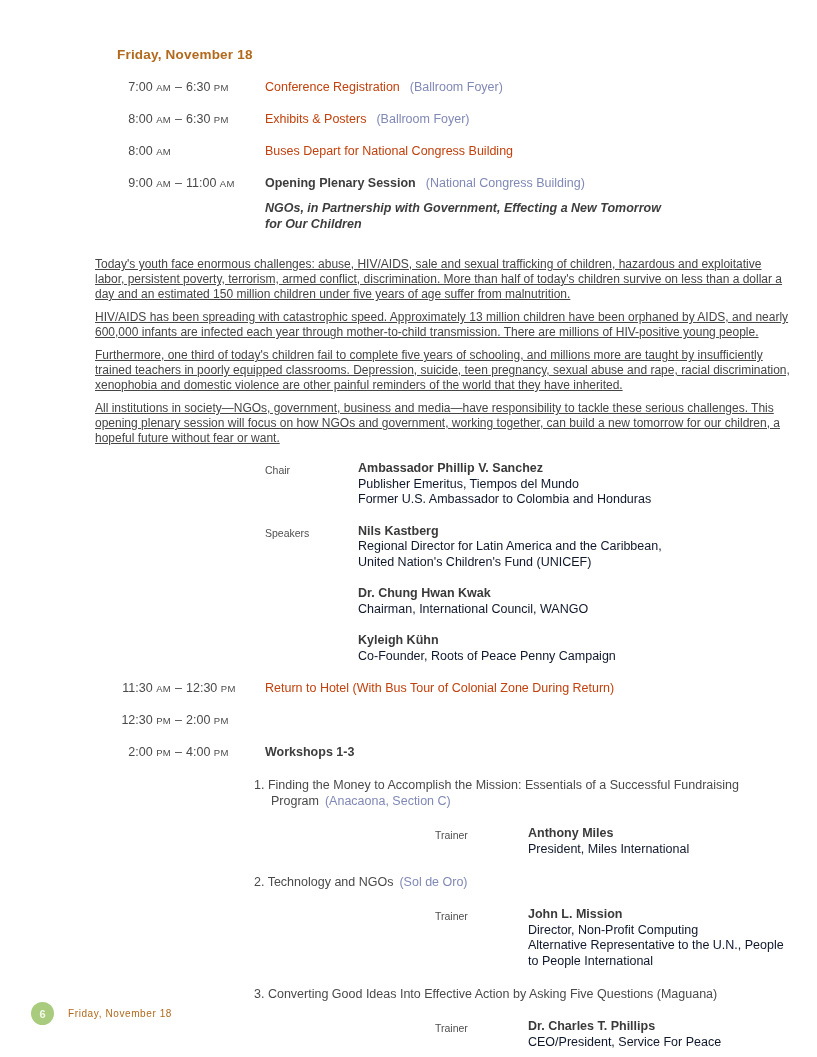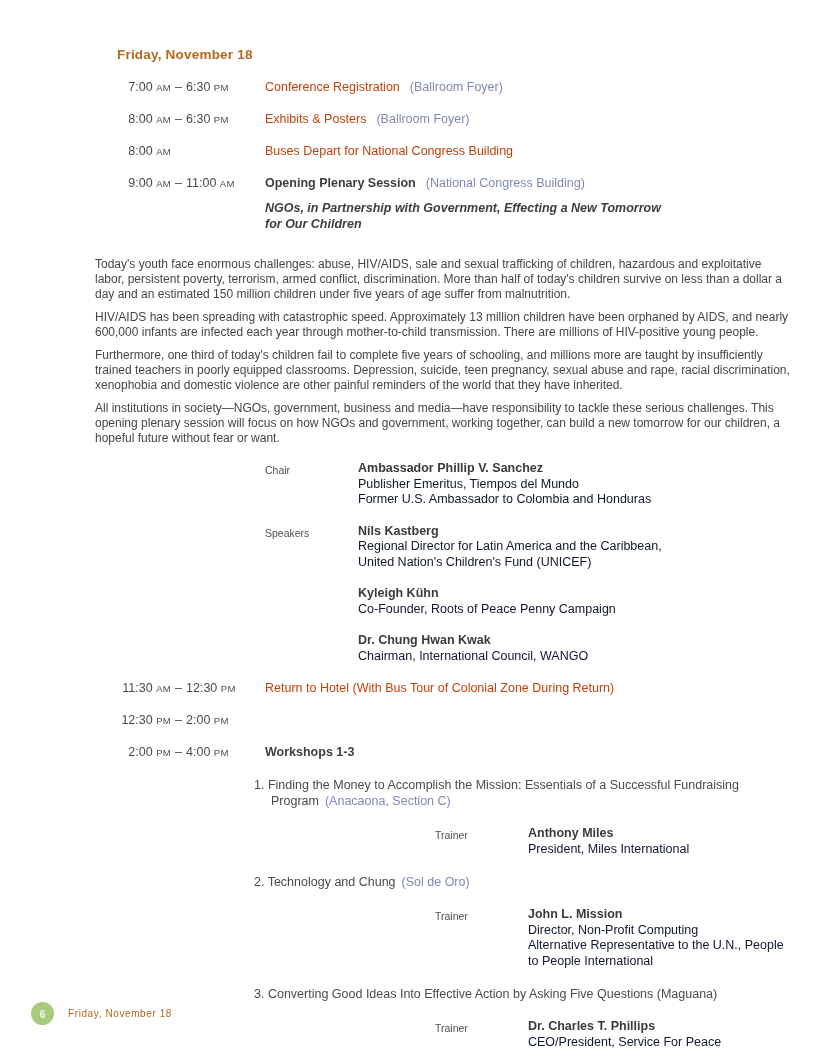--- a/index.html
+++ b/index.html
@@ -31,21 +31,21 @@
   .sc{font-size:9.5px;letter-spacing:.3px;}
   .event{flex:1;min-width:0;}
   .ev-title{color:#c2410c;}
   .ev-title.bold{font-weight:bold;color:#3d3d3d;}
   .loc{color:#8088b5;margin-left:10px;}
   .subtitle{
     font-weight:bold;font-style:italic;color:#3d3d3d;
     max-width:405px;line-height:16px;margin-top:9px;
   }
   
-  .paragraphs{margin-top:25px;max-width:697px;}
+  .paragraphs{margin-top:25px;max-width:697px;text-decoration:underline;}
   .paragraphs p{margin:0 0 8px 0;font-size:12px;line-height:15px;color:#454545;}
   
   .people{margin-top:15px;}
   .person{display:flex;margin-bottom:16px;margin-left:170px;line-height:15.5px;}
   .p-label{flex:0 0 93px;font-size:10.5px;color:#4f4f4f;padding-top:2px;}
   .p-value{font-size:12.5px;}
   .p-name{font-weight:bold;color:#3a3a3a;}
   .p-role{color:#0f172a;}
   
   .workshops{margin-top:14px;}
@@ -135,29 +135,29 @@
           <div class="p-label">Speakers</div>
           <div class="p-value">
             <div class="p-name">Nils Kastberg</div>
             <div class="p-role">Regional Director for Latin America and the Caribbean,</div>
             <div class="p-role">United Nation's Children's Fund (UNICEF)</div>
           </div>
         </div>
         <div class="person">
           <div class="p-label"></div>
           <div class="p-value">
+            <div class="p-name">Dr. Chung Hwan Kwak</div>
+            <div class="p-role">Chairman, International Council, WANGO</div>
+          </div>
+        </div>
+        <div class="person">
+          <div class="p-label"></div>
+          <div class="p-value">
             <div class="p-name">Kyleigh Kühn</div>
             <div class="p-role">Co-Founder, Roots of Peace Penny Campaign</div>
-          </div>
-        </div>
-        <div class="person">
-          <div class="p-label"></div>
-          <div class="p-value">
-            <div class="p-name">Dr. Chung Hwan Kwak</div>
-            <div class="p-role">Chairman, International Council, WANGO</div>
           </div>
         </div>
       </div>
 
     <div class="sched" id="sched-mid" style="margin-top:17px;">
         <div class="sched-row">
           <div class="time">
             <span class="t-start">11:30 <span class="sc">AM</span></span>
             <span class="t-dash">–</span>
             <span class="t-end">12:30 <span class="sc">PM</span></span>
@@ -185,21 +185,21 @@
         <div class="workshop-title"><span>1. </span><span>Finding the Money to Accomplish the Mission: Essentials of a Successful Fundraising Program</span><span class="loc">(Anacaona, Section C)</span></div>
         <div class="trainer">
           <div class="person">
             <div class="p-label">Trainer</div>
             <div class="p-value">
               <div class="p-name">Anthony Miles</div>
               <div class="p-role">President, Miles International</div>
             </div>
           </div>
         </div>
-        <div class="workshop-title"><span>2. </span><span>Technology and Chung</span><span class="loc">(Sol de Oro)</span></div>
+        <div class="workshop-title"><span>2. </span><span>Technology and NGOs</span><span class="loc">(Sol de Oro)</span></div>
         <div class="trainer">
           <div class="person">
             <div class="p-label">Trainer</div>
             <div class="p-value">
               <div class="p-name">John L. Mission</div>
               <div class="p-role">Director, Non-Profit Computing</div>
               <div class="p-role">Alternative Representative to the U.N., People to People International</div>
             </div>
           </div>
         </div>

